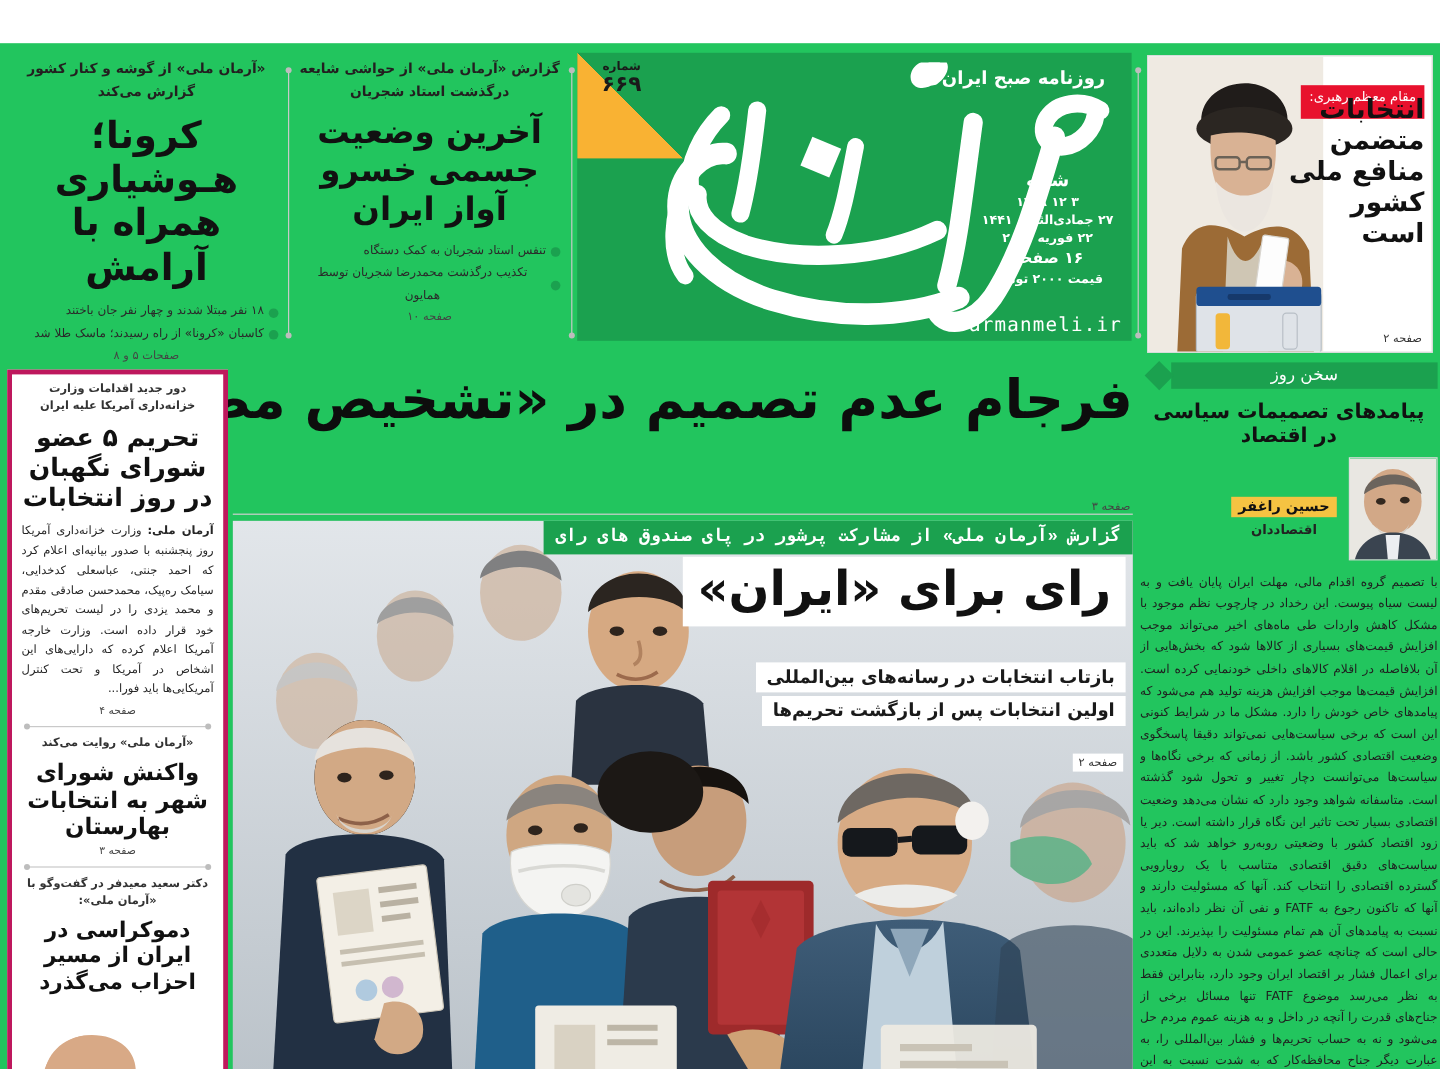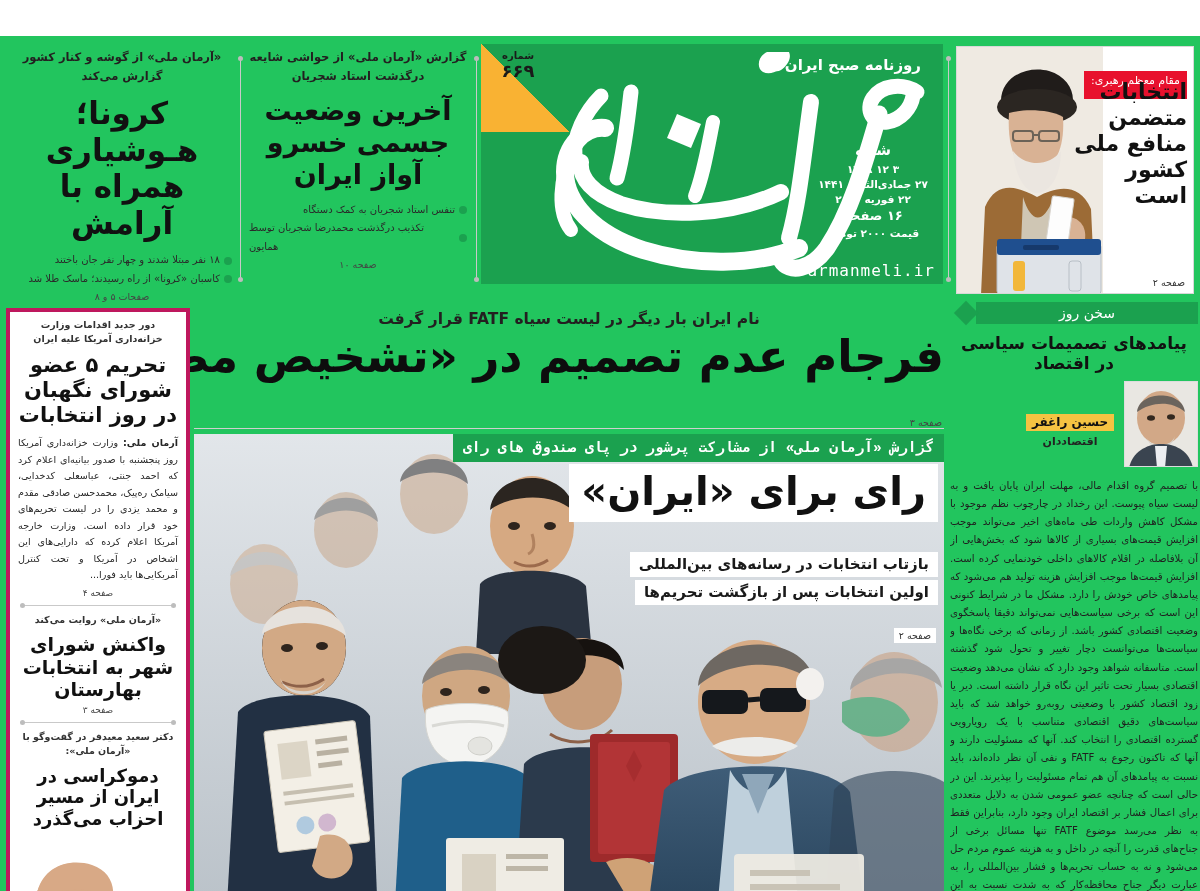--- a/index.html
+++ b/index.html
@@ -21,21 +21,21 @@
      text-align:center; padding:4px 6px 0 6px; }
   .teaser-kicker { font-size:11.5px; line-height:1.65; color:#231f20; font-weight:bold;
      letter-spacing:-0.2px; }
   .teaser-head { font-weight:bold; color:#111; line-height:1.18; margin-top:9px;
      letter-spacing:-0.5px; }
   .corona-head { font-size:31px; }
   .shaj-head { font-size:27px; }
   .teaser-bullets { margin-top:10px; font-size:10px; color:#2a2a2a; line-height:1.85; }
   .bl { display:flex; align-items:center; justify-content:flex-start; gap:4px; }
   .dot { width:8px; height:8px; border-radius:50%; background:#1ba14f; flex:0 0 auto; }
-  .bl span.t { text-align:left; }
+  .bl span.t { text-align:center; }
   .pagref { font-size:9.5px; color:#444; margin-top:3px; text-align:center; }
 
   .vdiv { position:absolute; width:1px; background:#c9c9c9; }
   .vdiv::before, .vdiv::after { content:""; position:absolute; left:-2px; width:5px; height:5px;
       border-radius:50%; background:#bdbdbd; }
   .vdiv::before { top:-2px; } .vdiv::after { bottom:-2px; }
 
   
   .masthead { position:absolute; left:481px; top:8px; width:462px; height:240px;
      background:#1ba14f; overflow:hidden; }
@@ -241,21 +241,20 @@
           <rect x="112" y="214" width="12" height="30" rx="3" fill="#dfe3e8" stroke="#b8bfc6"></rect>
         </svg>
       </div>
       <div class="leader-redlbl">مقام معظم رهبری:</div>
       <div class="leader-head">انتخابات متضمن منافع ملی کشور است</div>
       <div class="leader-pg">صفحه ۲</div>
     </div>
   </div>
 
   <div class="mainhead-zone">
-    <div class="mh-kicker">نام ایران بار دیگر در لیست سیاه FATF قرار گرفت</div>
     <div class="mh-title">فرجام عدم تصمیم در «تشخیص مصلحت»!</div>
     <div class="mh-pg">صفحه ۳</div>
   </div>
   <div class="hr-thin"></div>
 
   <div class="sidebar">
     <div>
       <div class="sb-kicker">دور جدید اقدامات وزارت خزانه‌داری آمریکا علیه ایران</div>
       <div class="sb-head">تحریم ۵ عضو شورای نگهبان در روز انتخابات</div>
       <div class="sb-body"><b>آرمان ملی:</b> <span>وزارت خزانه‌داری آمریکا روز پنجشنبه با صدور بیانیه‌ای اعلام کرد که احمد جنتی، عباسعلی کدخدایی، سیامک ره‌پیک، محمدحسن صادقی مقدم و محمد یزدی را در لیست تحریم‌های خود قرار داده است. وزارت خارجه آمریکا اعلام کرده که دارایی‌های این اشخاص در آمریکا و تحت کنترل آمریکایی‌ها باید فورا...</span></div>

